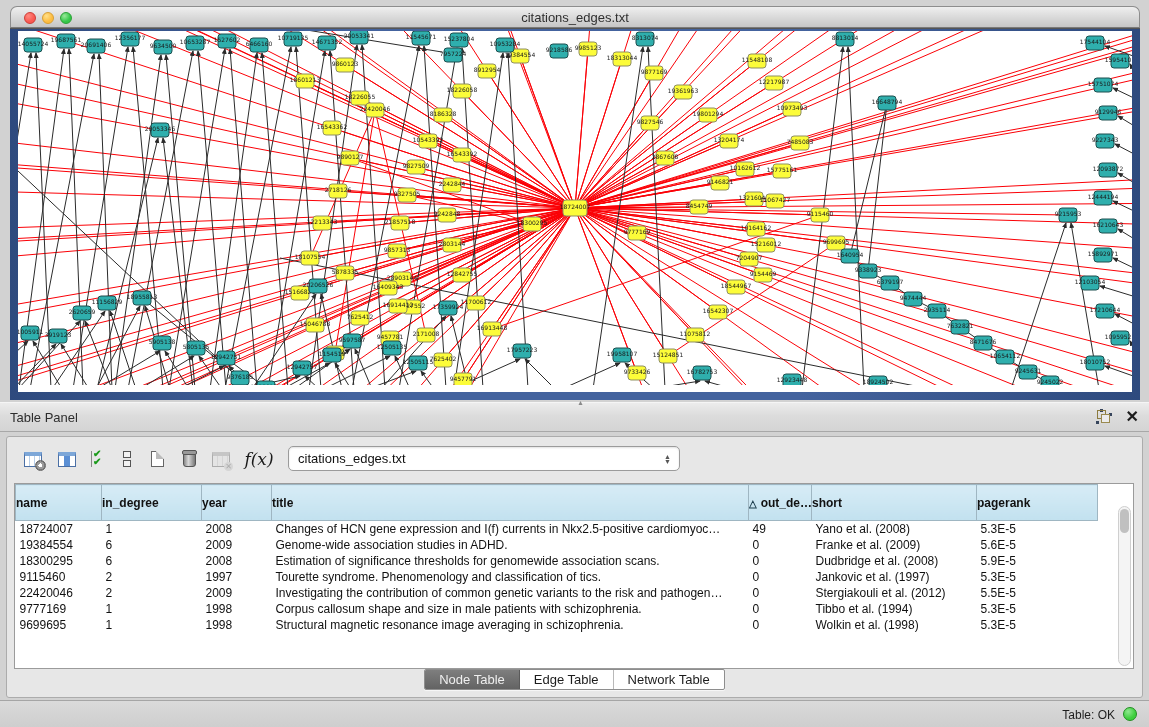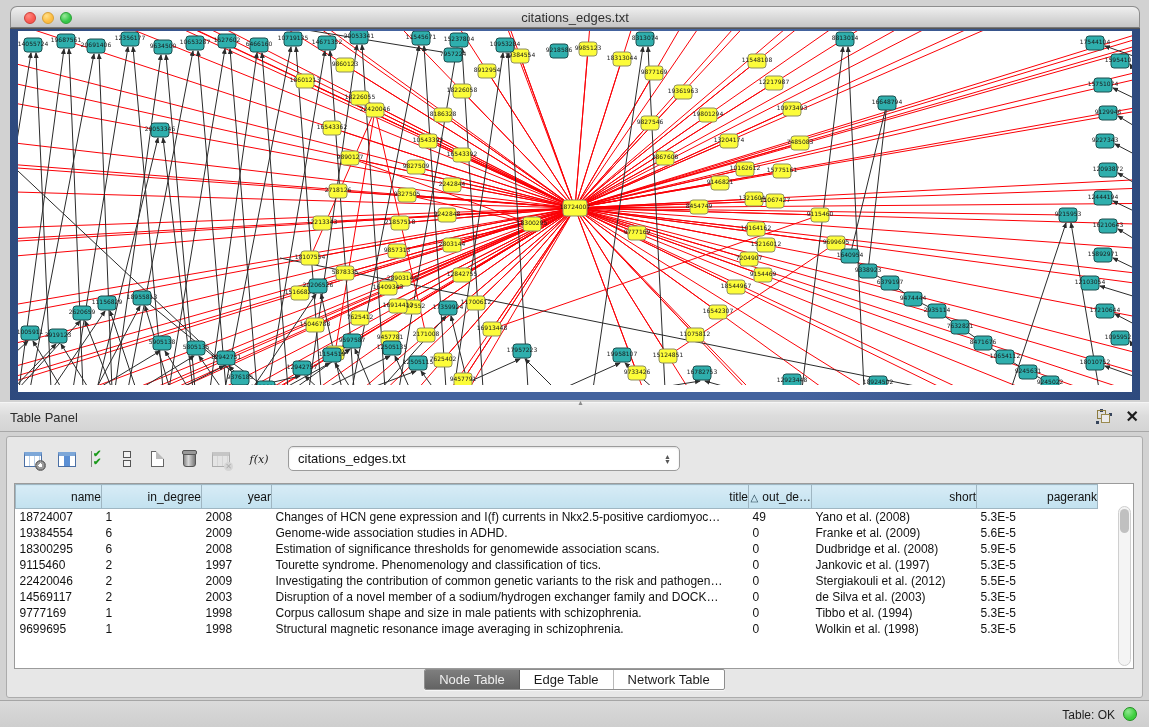--- a/index.html
+++ b/index.html
@@ -39,33 +39,33 @@
   .float-ico .b2 { position:absolute; left:5px; top:5px; width:9px; height:9px; border:1.5px solid #9a8a50; background:#ececec; }
   .float-ico .d1,.float-ico .d2,.float-ico .d3 { position:absolute; width:3px; height:3px; background:#37455c; }
   .float-ico .d1 { left:0; bottom:1px; } .float-ico .d2 { right:0; top:4px; } .float-ico .d3 { left:4px; top:0; }
   .close-ico { font-size:16px; font-weight:bold; color:#1d1d1d; line-height:16px; cursor:pointer; }
 
   
   .panel { position:absolute; left:6px; top:436px; width:1137px; height:262px;
     background:#e7e7e7; border:1px solid #acacac; border-radius:3px; }
   .toolbar { position:absolute; left:0; top:6px; height:34px; width:100%; }
   .tb-ico { position:absolute; top:2px; width:28px; height:28px; display:flex; align-items:center; justify-content:center; cursor:pointer; }
-  .fx { font-family:"DejaVu Serif",serif; font-style:italic; font-size:11px; color:#1a1a1a; }
+  .fx { font-family:"DejaVu Serif",serif; font-style:italic; font-size:17px; color:#1a1a1a; }
   .combo { position:absolute; left:281px; top:3px; width:392px; height:25px; background:#fff;
     border:1px solid #9b9b9b; border-radius:5px; box-shadow:inset 0 1px 2px rgba(0,0,0,.12);
     font-size:13px; color:#111; line-height:23px; padding-left:9px; cursor:pointer; }
   .combo .stepper { position:absolute; right:6px; top:3px; width:11px; height:18px;
     display:flex; flex-direction:column; align-items:center; justify-content:center; color:#555; }
   .combo .stepper span { font-size:7px; line-height:5px; }
 
   .table-wrap { position:absolute; left:7px; top:46px; width:1120px; height:186px;
     background:#fff; border:1px solid #9b9b9b; }
   table.grid { border-collapse:collapse; table-layout:fixed; width:1082px; }
-  table.grid th { height:24px; background:linear-gradient(#d7ecf6,#c2e1ef); border:1px solid #9fb6c2;
-    font-size:12px; font-weight:normal; color:#111; text-align:right; overflow:hidden; white-space:nowrap; }
+  table.grid th { height:36px; background:linear-gradient(#d7ecf6,#c2e1ef); border:1px solid #9fb6c2;
+    font-size:12px; font-weight:bold; color:#111; text-align:left; overflow:hidden; white-space:nowrap; }
   table.grid td { height:16px; font-size:12px; color:#111; padding:0 4px; overflow:hidden;
     white-space:nowrap; text-overflow:clip; border:none; }
   .sort-tri { display:inline-block; margin-right:4px; font-size:10px; color:#1a3a4a; }
   .vscroll { position:absolute; right:2px; top:22px; bottom:2px; width:13px; background:#f4f4f4;
     border:1px solid #cfcfcf; border-radius:7px; }
   .vthumb { position:absolute; left:1px; top:2px; width:9px; height:24px; background:#c0c0c0; border-radius:5px; }
 
   .tabs { position:absolute; left:0; right:0; bottom:6px; height:22px; display:flex; justify-content:center; }
   .seg { display:flex; border:1px solid #8e8e8e; border-radius:2px; overflow:hidden; height:21px;
     background:#fff; box-shadow:0 1px 1px rgba(255,255,255,.7); }
@@ -774,29 +774,20 @@
           <tr>
             <td>22420046</td>
             <td>2</td>
             <td>2009</td>
             <td>Investigating the contribution of common genetic variants to the risk and pathogen…</td>
             <td>0</td>
             <td>Stergiakouli et al. (2012)</td>
             <td>5.5E-5</td>
           </tr>
           <tr>
-            <td>14569117</td>
-            <td>2</td>
-            <td>2003</td>
-            <td>Disruption of a novel member of a sodium/hydrogen exchanger family and DOCK…</td>
-            <td>0</td>
-            <td>de Silva et al. (2003)</td>
-            <td>5.3E-5</td>
-          </tr>
-          <tr>
             <td>9777169</td>
             <td>1</td>
             <td>1998</td>
             <td>Corpus callosum shape and size in male patients with schizophrenia.</td>
             <td>0</td>
             <td>Tibbo et al. (1994)</td>
             <td>5.3E-5</td>
           </tr>
           <tr>
             <td>9699695</td>

